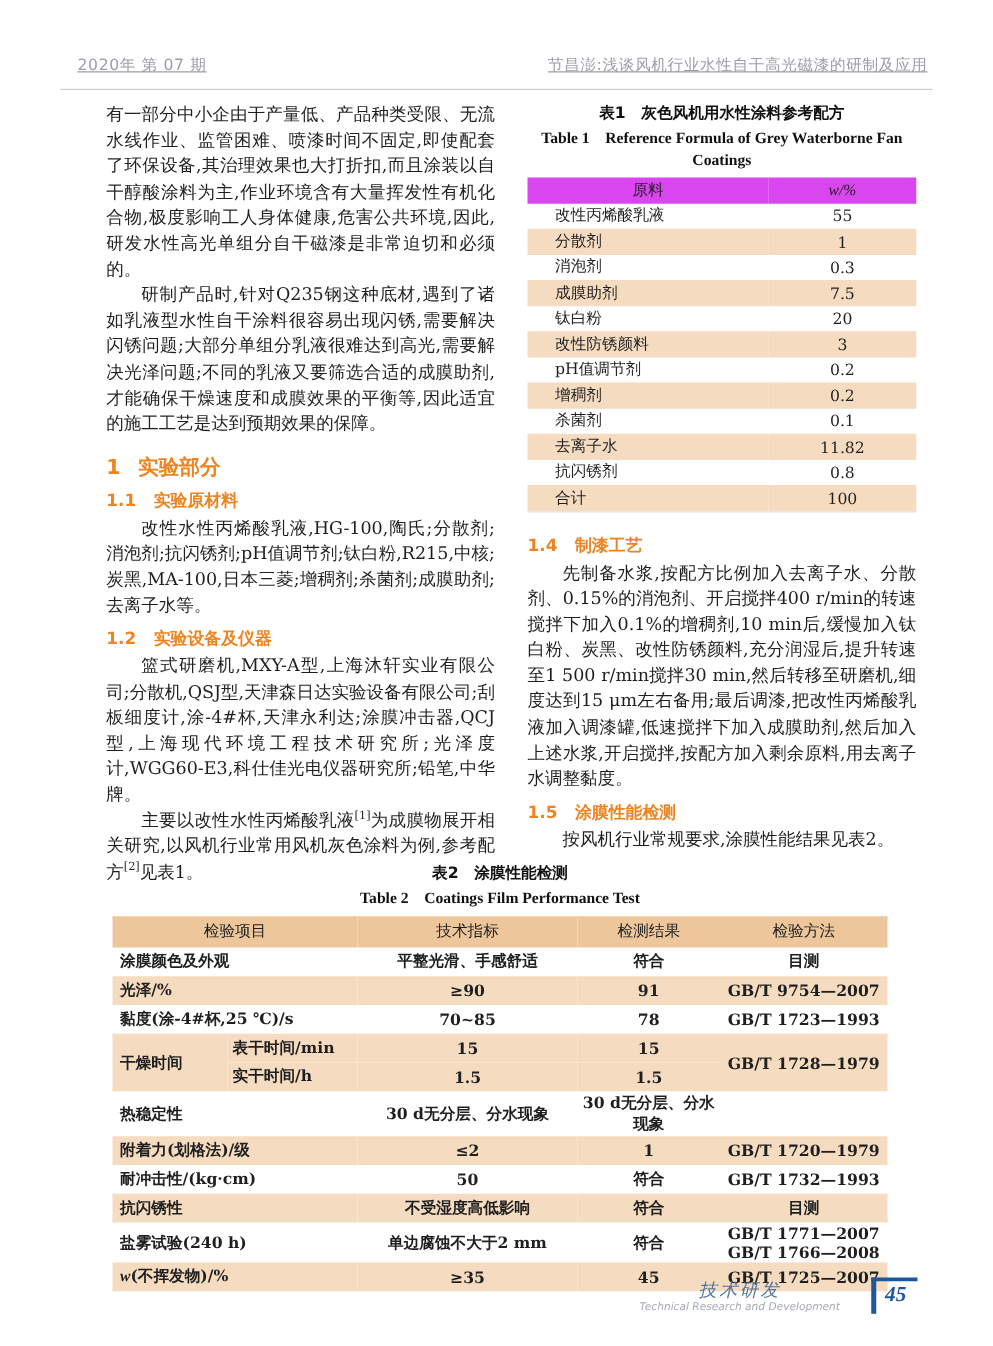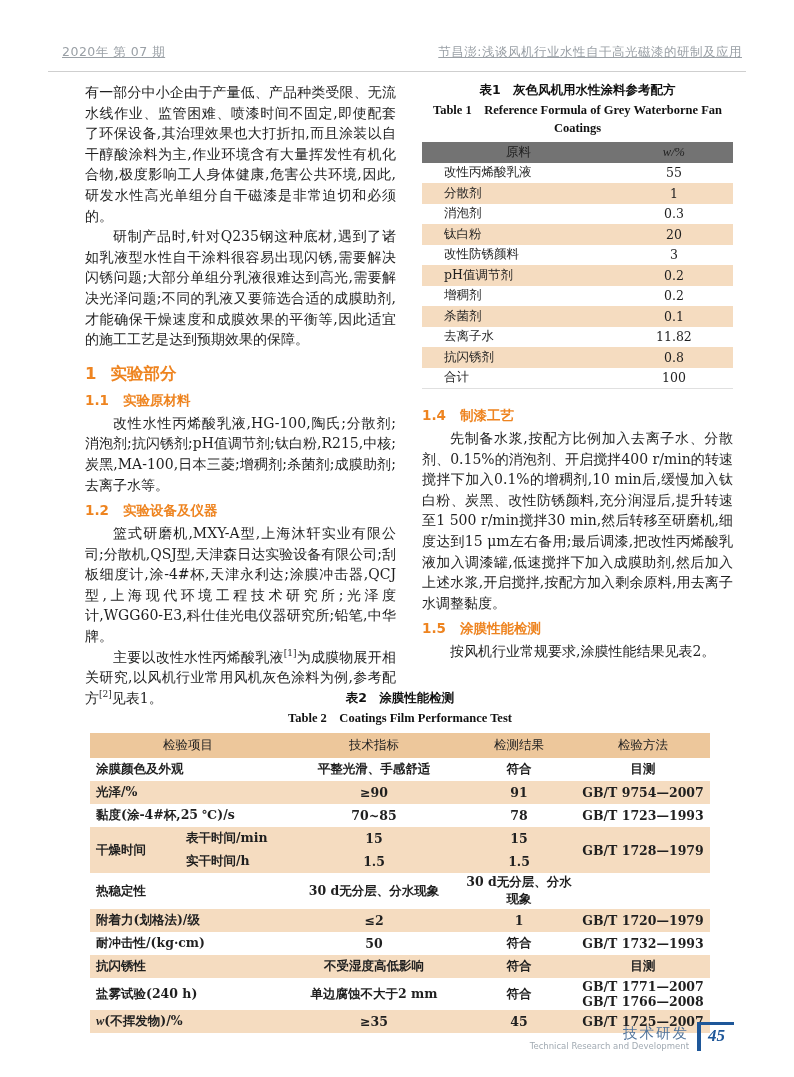--- a/index.html
+++ b/index.html
@@ -37,41 +37,41 @@
     font-weight:bold;font-size:12.5px;margin:0 0 3px 0;color:#111;
   }
   .tbl-title-en{
     text-align:center;font-family:"Liberation Serif","DejaVu Serif",serif;
     font-weight:bold;font-size:12.5px;margin:0 0 2px 0;color:#111;
   }
   
   table{border-collapse:collapse;}
   .t1{width:100%;margin-top:6px;font-size:12.5px;}
   .t1 th,.t1 td{height:20.5px;padding:0 4px;font-weight:normal;}
-  .t1 th{background:#737373;}
+  .t1 th{background:#d946ef;}
   .t1 td:first-child{text-align:left;padding-left:22px;}
   .t1 th:first-child{text-align:center;}
   .t1 td:last-child,.t1 th:last-child{text-align:center;width:38%;}
   .t1 tbody tr:nth-child(even){background:#f5dcc0;}
   .t1 tbody tr:last-child{border-bottom:1px solid #e0e0e0;}
   .ital{font-style:italic;font-family:"Liberation Serif","DejaVu Serif",serif;}
   
   .t2-wrap{position:absolute;top:690px;left:90px;width:620px;}
   .t2{width:100%;font-size:12.5px;table-layout:fixed;}
   .t2 th{background:#edc79b;font-weight:normal;height:23px;text-align:center;}
   .t2 td{height:21px;padding:1px 3px;text-align:center;font-weight:bold;}
   .t2 td.item{text-align:left;padding-left:6px;}
   .t2 tr.tan{background:#f5dcc0;}
   .t2 .sub-item{text-align:left;padding-left:4px;}
   .t2 .m2{line-height:15px;}
   .col-w1{width:92px;}.col-w2{width:104px;}.col-w3{width:176px;}
   .col-w4{width:114px;}.col-w5{width:134px;}
   
   .footer{position:absolute;top:1022px;right:60px;display:flex;align-items:flex-start;}
-  .foot-txt{text-align:right;margin-right:8px;padding-top:3px;}
+  .foot-txt{text-align:center;margin-right:25px;padding-top:3px;font-style:italic;}
   .foot-zh{
     font-family:"DejaVu Sans","Liberation Sans",sans-serif;
     font-size:14.5px;color:#51749b;letter-spacing:2px;line-height:16px;
   }
   .foot-en{
     font-family:"DejaVu Sans","Liberation Sans",sans-serif;
     font-size:8.5px;color:#a2abb3;line-height:11px;
   }
   .pagenum-box{
     border-top:3px solid #1e5799;border-left:4px solid #1e5799;
@@ -132,20 +132,24 @@
               <td>改性丙烯酸乳液</td>
               <td>55</td>
             </tr>
           <tr>
               <td>分散剂</td>
               <td>1</td>
             </tr>
           <tr>
               <td>消泡剂</td>
               <td>0.3</td>
+            </tr>
+          <tr>
+              <td>成膜助剂</td>
+              <td>7.5</td>
             </tr>
           <tr>
               <td>钛白粉</td>
               <td>20</td>
             </tr>
           <tr>
               <td>改性防锈颜料</td>
               <td>3</td>
             </tr>
           <tr>

